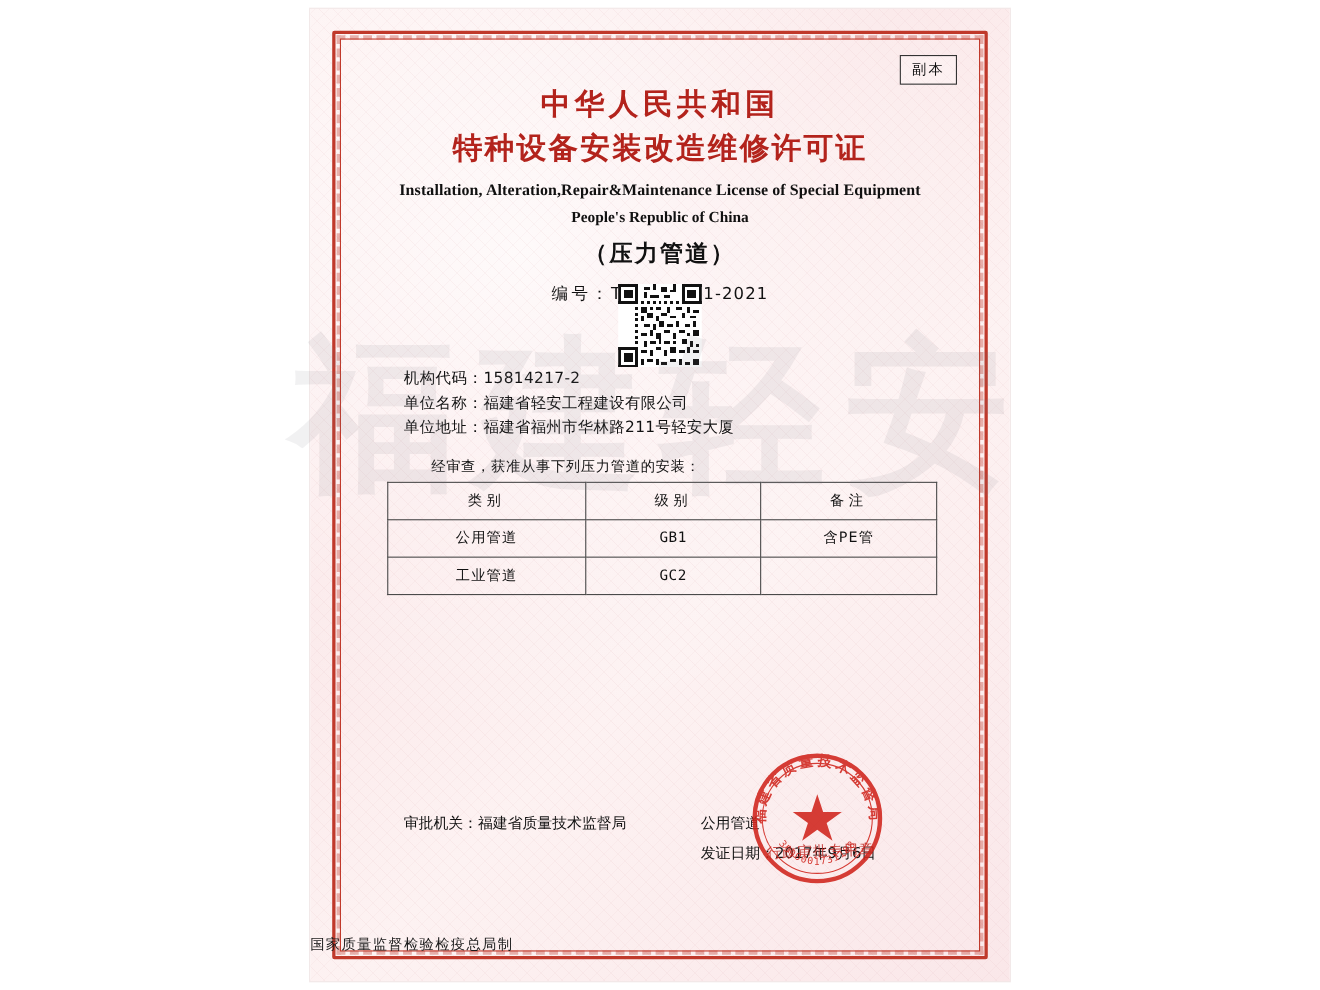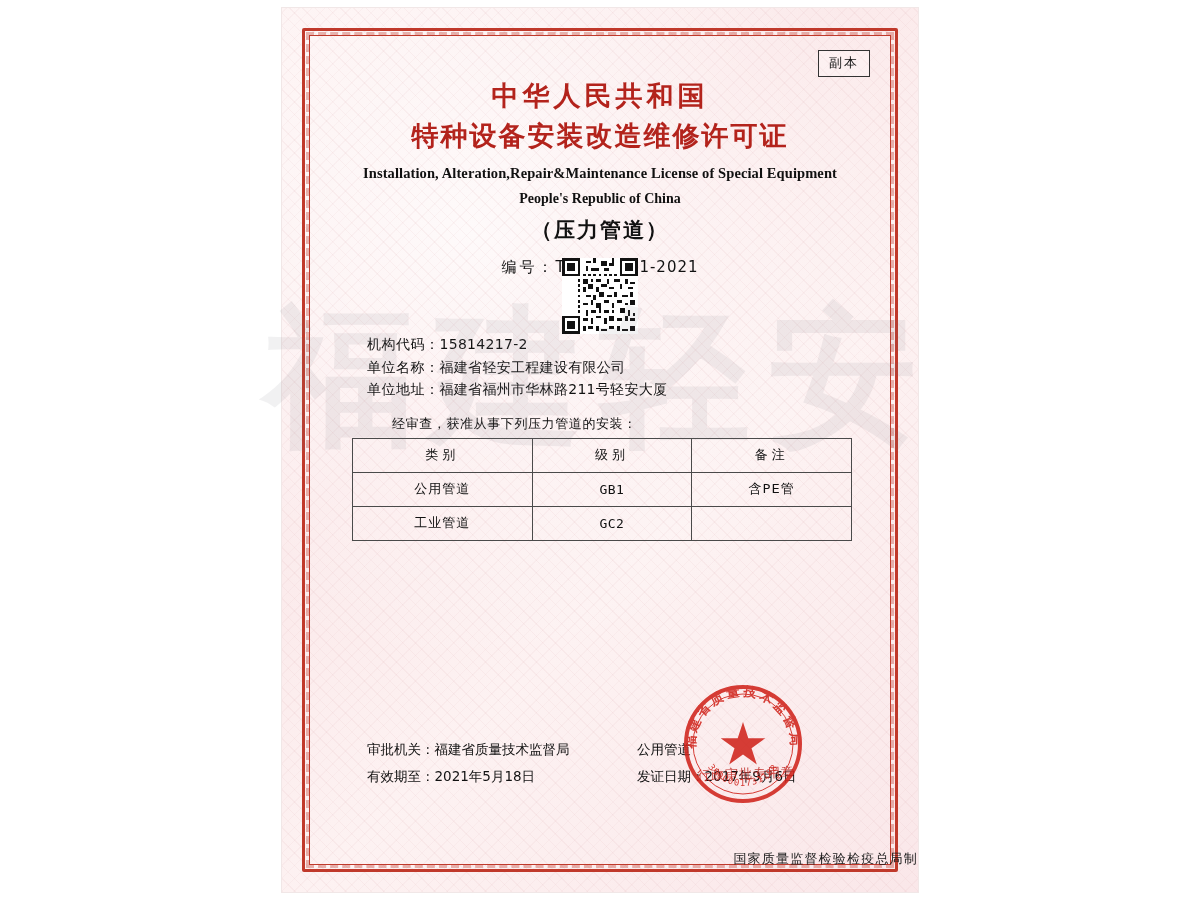--- a/index.html
+++ b/index.html
@@ -277,21 +277,21 @@
     letter-spacing: 1px;
     transform: rotate(-2deg);
     pointer-events: none;
   }
 
   .bottom-note {
     position: absolute;
     left: 0;
     right: 0;
     bottom: 24px;
-    text-align: right;
+    text-align: left;
     font-family: Liberation Serif, serif;
     font-size: 13px;
     color: #1a1a1a;
     letter-spacing: 1.2px;
   }
 </style>
 </head>
 <body>
 
 <div class="page">
@@ -458,23 +458,20 @@
             <td class="mono">GC2</td>
             <td></td>
           </tr>
         </tbody>
       </table>
 
       <div class="footer-left">
         <div>
           <span>审批机关：</span><span>福建省质量技术监督局</span>
         </div>
-        <div>
-          <span>有效期至：</span><span>2021年5月18日</span>
-        </div>
       </div>
 
       <div class="footer-right">
         <div>
           <span>公用管道</span>
         </div>
         <div>
           <span>发证日期：</span><span>2017年9月6日</span>
         </div>
       </div>

